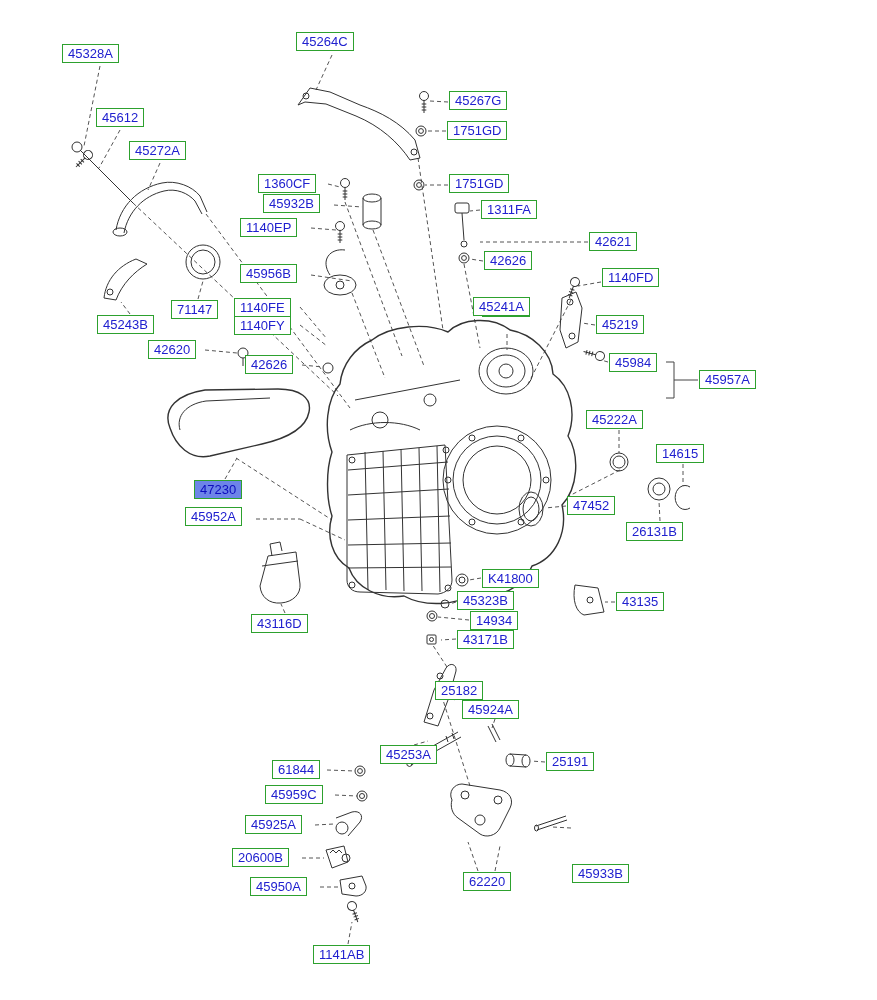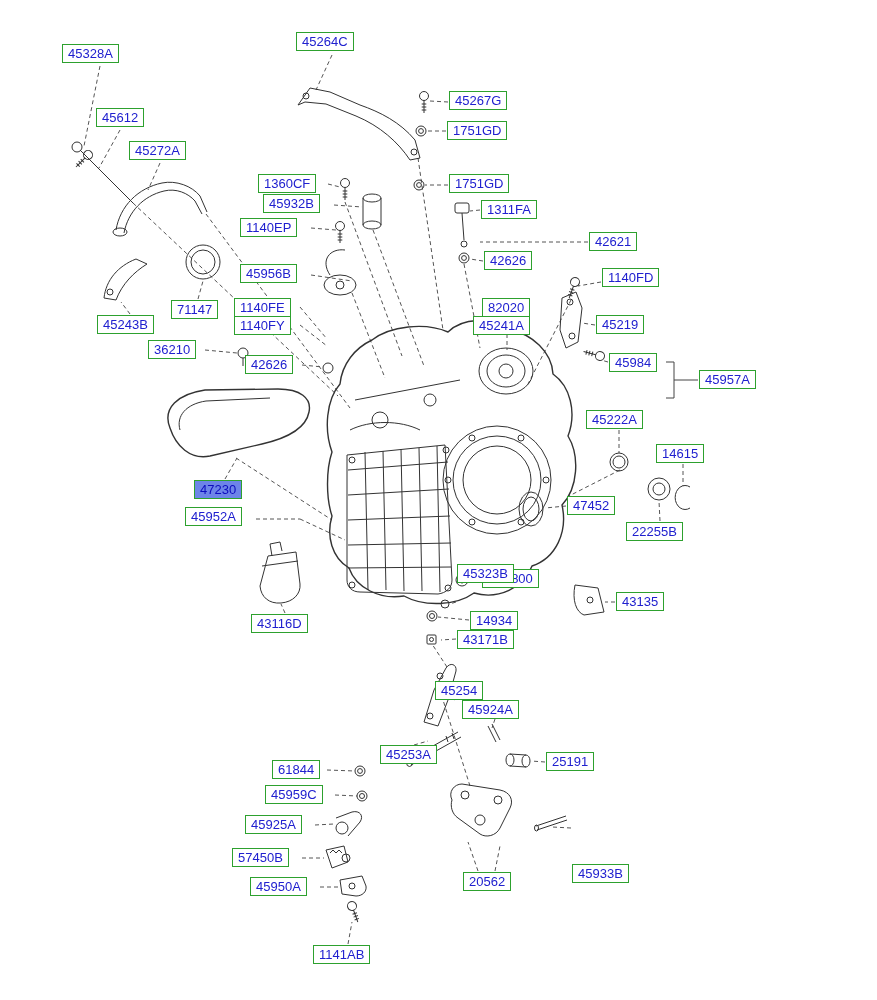--- a/index.html
+++ b/index.html
@@ -357,44 +357,44 @@
   <div class="label" style="left:481px;top:200px">1311FA</div>
   <div class="label" style="left:589px;top:232px">42621</div>
   <div class="label" style="left:484px;top:251px">42626</div>
   <div class="label" style="left:240px;top:264px">45956B</div>
   <div class="label" style="left:602px;top:268px">1140FD</div>
   <div class="label" style="left:171px;top:300px">71147</div>
   <div class="label" style="left:234px;top:298px">1140FE</div>
   <div class="label" style="left:234px;top:316px">1140FY</div>
   <div class="label" style="left:97px;top:315px">45243B</div>
   <div class="label" style="left:482px;top:298px">82020</div>
-  <div class="label" style="left:473px;top:316px">45241A</div>
+  <div class="label" style="left:473px;top:297px">45241A</div>
   <div class="label" style="left:596px;top:315px">45219</div>
-  <div class="label" style="left:148px;top:340px">36210</div>
+  <div class="label" style="left:148px;top:340px">42620</div>
   <div class="label" style="left:609px;top:353px">45984</div>
   <div class="label" style="left:245px;top:355px">42626</div>
   <div class="label" style="left:699px;top:370px">45957A</div>
   <div class="label" style="left:586px;top:410px">45222A</div>
   <div class="label" style="left:656px;top:444px">14615</div>
   <div class="label hl" style="left:194px;top:480px">47230</div>
   <div class="label" style="left:567px;top:496px">47452</div>
-  <div class="label" style="left:626px;top:522px">22255B</div>
+  <div class="label" style="left:626px;top:522px">26131B</div>
   <div class="label" style="left:185px;top:507px">45952A</div>
   <div class="label" style="left:482px;top:569px">K41800</div>
-  <div class="label" style="left:457px;top:564px">45323B</div>
+  <div class="label" style="left:457px;top:591px">45323B</div>
   <div class="label" style="left:470px;top:611px">14934</div>
   <div class="label" style="left:616px;top:592px">43135</div>
   <div class="label" style="left:457px;top:630px">43171B</div>
   <div class="label" style="left:251px;top:614px">43116D</div>
-  <div class="label" style="left:435px;top:681px">45254</div>
+  <div class="label" style="left:435px;top:681px">25182</div>
   <div class="label" style="left:462px;top:700px">45924A</div>
   <div class="label" style="left:380px;top:745px">45253A</div>
   <div class="label" style="left:546px;top:752px">25191</div>
   <div class="label" style="left:272px;top:760px">61844</div>
   <div class="label" style="left:265px;top:785px">45959C</div>
   <div class="label" style="left:245px;top:815px">45925A</div>
   <div class="label" style="left:572px;top:864px">45933B</div>
-  <div class="label" style="left:232px;top:848px">57450B</div>
+  <div class="label" style="left:232px;top:848px">20600B</div>
   <div class="label" style="left:250px;top:877px">45950A</div>
-  <div class="label" style="left:463px;top:872px">20562</div>
+  <div class="label" style="left:463px;top:872px">62220</div>
   <div class="label" style="left:313px;top:945px">1141AB</div>
 
 </div>
 
 </body></html>

